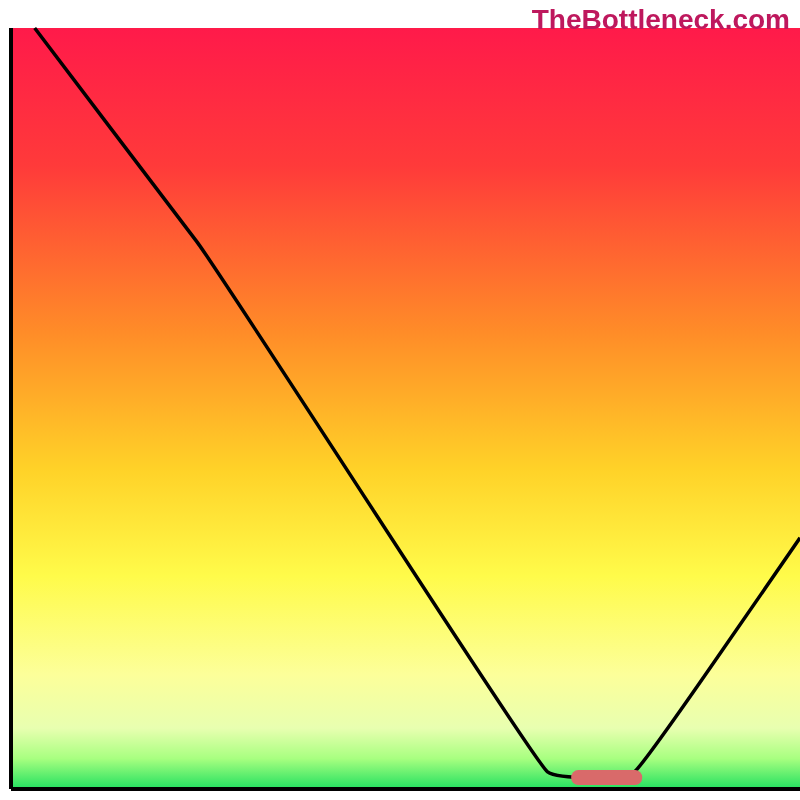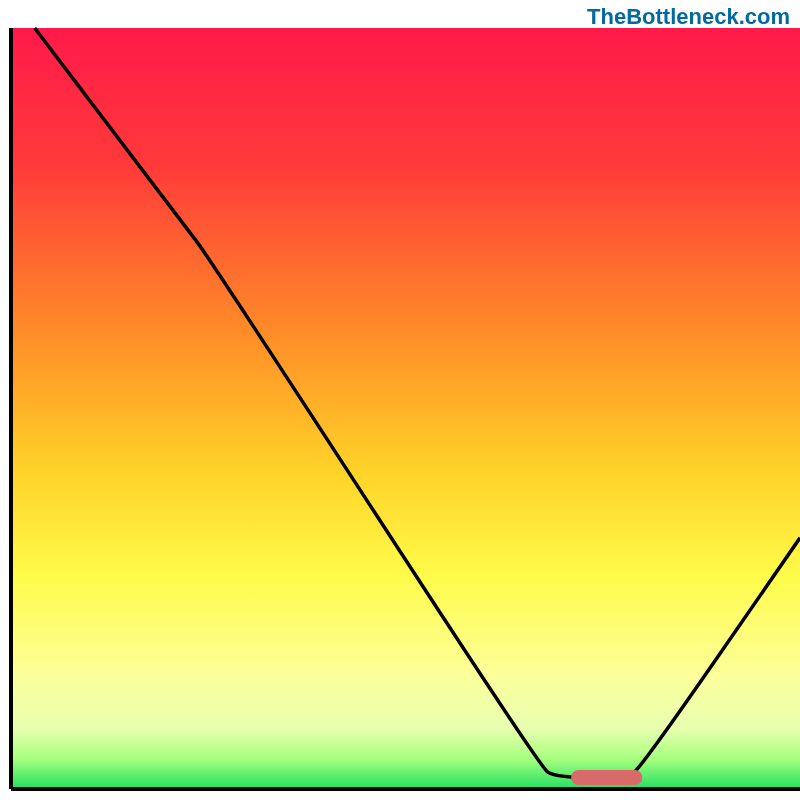--- a/index.html
+++ b/index.html
@@ -16,23 +16,23 @@
     height: 800px;
     position: relative;
   }
   svg {
     display: block;
   }
   .watermark {
     position: absolute;
     top: 4px;
     right: 10px;
-    font-size: 22px;
+    font-size: 28px;
     font-weight: bold;
-    color: #0369a1;
+    color: #be185d;
     font-family: Arial, sans-serif;
     z-index: 10;
   }
 </style>
 </head>
 <body>
 
 <div class="chart-container">
   <div class="watermark">TheBottleneck.com</div>
   <svg id="chart-svg" width="800" height="800" viewBox="0 0 800 800">

